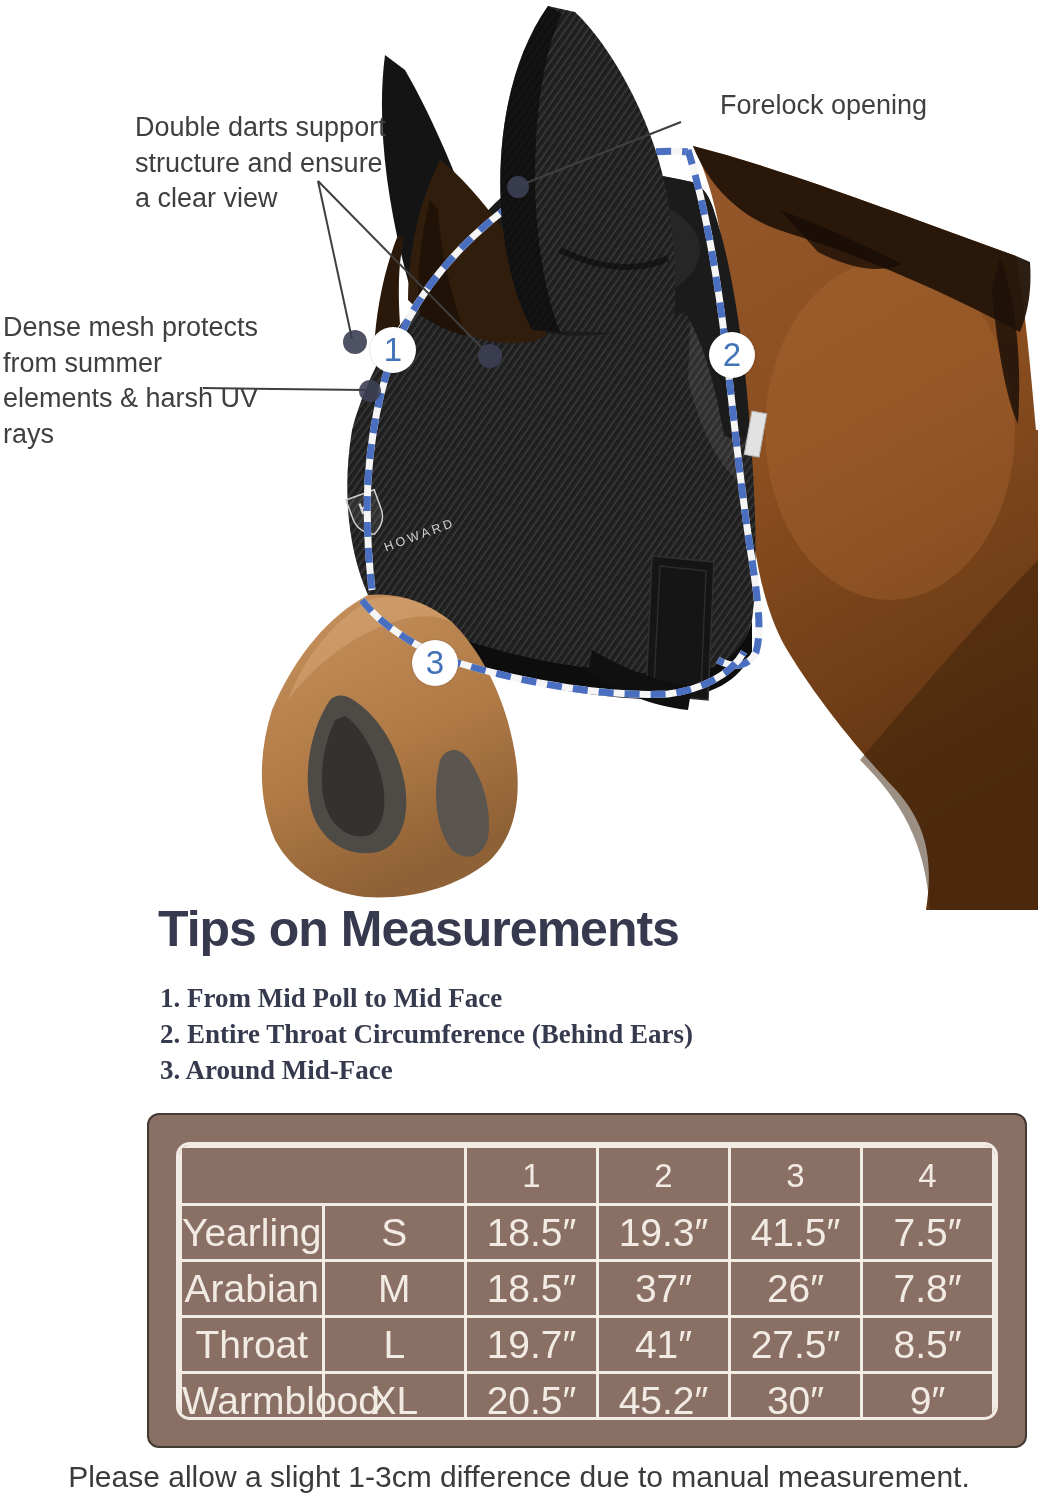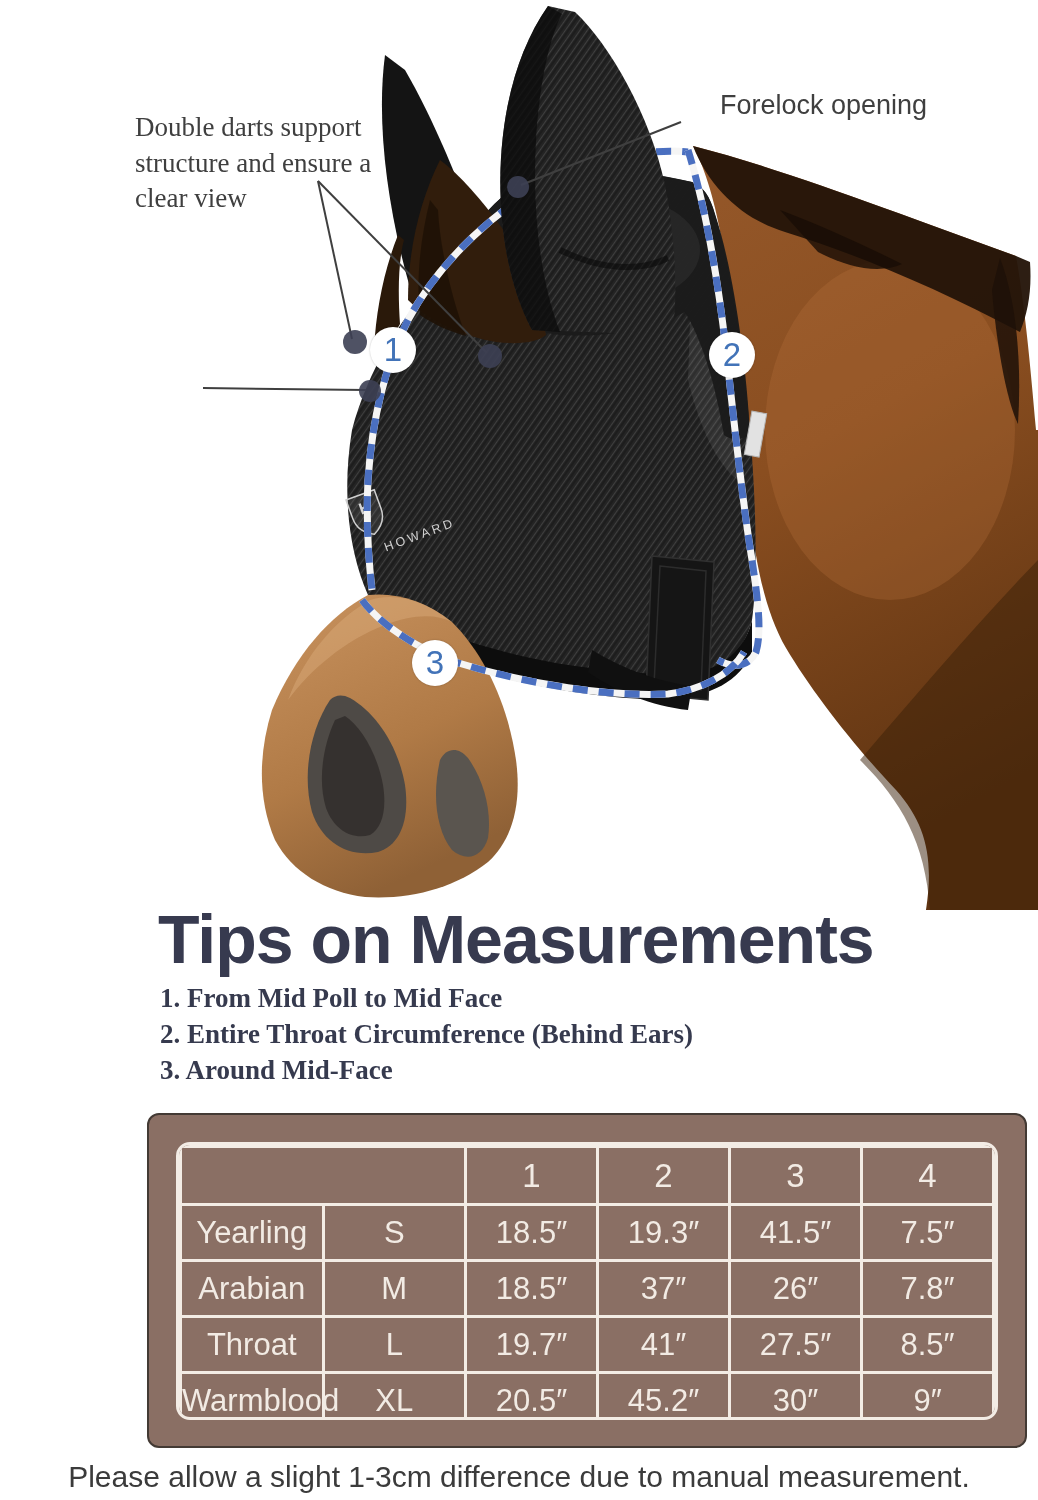--- a/index.html
+++ b/index.html
@@ -2,42 +2,42 @@
 <html><head>
 <meta charset="utf-8">
 <style>
   html,body{margin:0;padding:0;background:#ffffff;}
   .canvas{position:relative;width:1038px;height:1500px;background:#fff;overflow:hidden;
           font-family:"Liberation Sans",sans-serif;}
   
   .photo{position:absolute;left:0;top:0;width:1038px;height:910px;}
   .photo svg{position:absolute;left:0;top:0;}
   .ann{position:absolute;color:#3f3f3f;font-size:27px;line-height:1.32;}
-  .ann-darts{left:135px;top:110px;width:255px;font-family:Liberation Serif, serif;}
+  .ann-darts{left:135px;top:110px;width:255px;}
   .ann-forelock{left:686px;top:88px;width:260px;margin-left:34px;}
   .ann-mesh{left:3px;top:310px;width:275px;}
   .badge{position:absolute;width:46px;height:46px;border-radius:50%;background:#ffffff;
          color:#4273b8;font-size:33px;display:flex;align-items:center;justify-content:center;
          box-shadow:0 0 2px rgba(0,0,0,.25);}
   .badge-1{left:370px;top:327px;}
   .badge-2{left:709px;top:332px;}
   .badge-3{left:412px;top:640px;}
   
-  .tips-title{position:absolute;left:158px;top:900px;font-size:68px;font-weight:bold;
+  .tips-title{position:absolute;left:158px;top:900px;font-size:50px;font-weight:bold;
               color:#373a4f;letter-spacing:-1px;white-space:nowrap;}
   .tips-list{position:absolute;left:160px;top:980px;font-family:Liberation Serif, serif;}
   .tip{font-size:27px;font-weight:bold;color:#363a4e;line-height:36px;white-space:nowrap;}
   
   .panel{position:absolute;left:147px;top:1113px;width:880px;height:335px;background:#8a6f64;
          border:2px solid #433a34;border-radius:12px;box-sizing:border-box;}
   .tbl-wrap{position:absolute;left:27px;top:27px;width:822px;height:278px;
             border:3px solid #f3ece5;border-radius:14px;overflow:hidden;box-sizing:border-box;}
   table.size{width:100%;height:100%;border-collapse:collapse;table-layout:fixed;}
   table.size td{border:3px solid #f3ece5;color:#f2ebe4;text-align:center;vertical-align:middle;
-                font-size:31px;padding:0;}
+                font-size:39px;padding:0;}
   table.size tr.hdr td{font-size:33px;height:55px;}
   table.size tr.row td{height:53px;}
   td.c-name{width:228px;}
   td.c-size{width:74px;}
   td.c-val{width:129px;}
   
   .note{position:absolute;left:0;top:1460px;width:1038px;text-align:center;
         font-size:30px;color:#3b3b3b;}
 </style>
 </head>
@@ -136,20 +136,21 @@
       <g fill="#3d4054" opacity="0.9">
         <circle cx="355" cy="342" r="12"></circle>
         <circle cx="490" cy="356" r="12"></circle>
         <circle cx="370" cy="391" r="11"></circle>
         <circle cx="518" cy="187" r="11"></circle>
       </g>
     </svg>
 
     <div class="ann ann-darts">Double darts support structure and ensure a clear view</div>
     <div class="ann ann-forelock">Forelock opening</div>
+    <div class="ann ann-mesh">Dense mesh protects from summer elements &amp; harsh UV rays</div>
 
     <div class="badge badge-1">1</div>
     <div class="badge badge-2">2</div>
     <div class="badge badge-3">3</div>
   </div>
 
   <div class="tips-title">Tips on Measurements</div>
   <div class="tips-list">
     <div class="tip">1. From Mid Poll to Mid Face</div>
     <div class="tip">2. Entire Throat Circumference (Behind Ears)</div>

